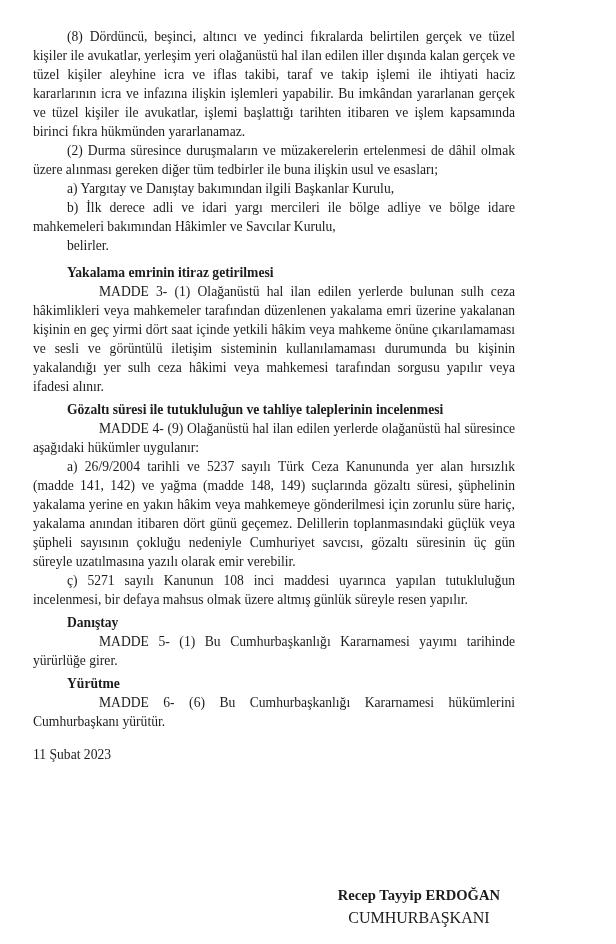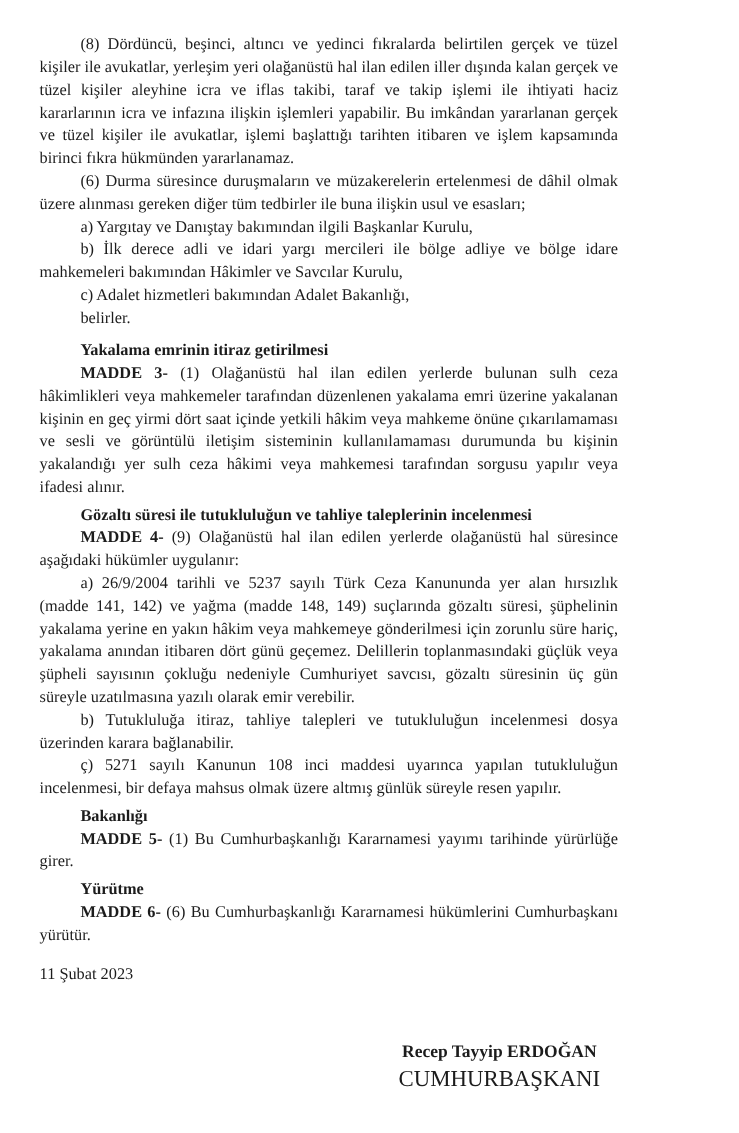--- a/index.html
+++ b/index.html
@@ -28,69 +28,68 @@
     text-indent: 34px;
   }
   .heading {
     font-weight: bold;
     margin-top: 4px;
   }
   .heading-first {
     margin-top: 8px;
   }
   .bold {
-    font-weight: bold;
+    font-weight: normal;
+    margin-left: 32px;
   }
   .date-row {
     margin-top: 14px;
     padding-right: 94px;
     text-indent: 0;
   }
   .signature-block {
     margin-top: auto;
-    margin-bottom: 24px;
+    margin-bottom: 6px;
     margin-right: 15px;
     align-self: flex-end;
     text-align: center;
     text-indent: 0;
   }
   .signature-name {
     font-weight: bold;
     font-size: 14.6px;
     line-height: 22px;
   }
   .signature-title {
-    font-size: 19px;
+    font-size: 16px;
     line-height: 24px;
   }
 </style>
 </head>
 <body>
 
 <div class="page">
 
   <p>(8) Dördüncü, beşinci, altıncı ve yedinci fıkralarda belirtilen gerçek ve tüzel kişiler ile avukatlar, yerleşim yeri olağanüstü hal ilan edilen iller dışında kalan gerçek ve tüzel kişiler aleyhine icra ve iflas takibi, taraf ve takip işlemi ile ihtiyati haciz kararlarının icra ve infazına ilişkin işlemleri yapabilir. Bu imkândan yararlanan gerçek ve tüzel kişiler ile avukatlar, işlemi başlattığı tarihten itibaren ve işlem kapsamında birinci fıkra hükmünden yararlanamaz.</p>
 
-  <p>(6) Durma süresince duruşmaların ve müzakerelerin ertelenmesi de dâhil olmak üzere alınması gereken diğer tüm tedbirler ile buna ilişkin usul ve esasları;</p>
+  <p>(2) Durma süresince duruşmaların ve müzakerelerin ertelenmesi de dâhil olmak üzere alınması gereken diğer tüm tedbirler ile buna ilişkin usul ve esasları;</p>
 
   <p>a) Yargıtay ve Danıştay bakımından ilgili Başkanlar Kurulu,</p>
   <p>b) İlk derece adli ve idari yargı mercileri ile bölge adliye ve bölge idare mahkemeleri bakımından Hâkimler ve Savcılar Kurulu,</p>
-  <p>c) Adalet hizmetleri bakımından Adalet Bakanlığı,</p>
   <p>belirler.</p>
 
   <p class="heading heading-first">Yakalama emrinin itiraz getirilmesi</p>
   <p><span class="bold">MADDE 3-</span><span> (1) Olağanüstü hal ilan edilen yerlerde bulunan sulh ceza hâkimlikleri veya mahkemeler tarafından düzenlenen yakalama emri üzerine yakalanan kişinin en geç yirmi dört saat içinde yetkili hâkim veya mahkeme önüne çıkarılamaması ve sesli ve görüntülü iletişim sisteminin kullanılamaması durumunda bu kişinin yakalandığı yer sulh ceza hâkimi veya mahkemesi tarafından sorgusu yapılır veya ifadesi alınır.</span></p>
 
   <p class="heading">Gözaltı süresi ile tutukluluğun ve tahliye taleplerinin incelenmesi</p>
   <p><span class="bold">MADDE 4-</span><span> (9) Olağanüstü hal ilan edilen yerlerde olağanüstü hal süresince aşağıdaki hükümler uygulanır:</span></p>
   <p>a) 26/9/2004 tarihli ve 5237 sayılı Türk Ceza Kanununda yer alan hırsızlık (madde 141, 142) ve yağma (madde 148, 149) suçlarında gözaltı süresi, şüphelinin yakalama yerine en yakın hâkim veya mahkemeye gönderilmesi için zorunlu süre hariç, yakalama anından itibaren dört günü geçemez. Delillerin toplanmasındaki güçlük veya şüpheli sayısının çokluğu nedeniyle Cumhuriyet savcısı, gözaltı süresinin üç gün süreyle uzatılmasına yazılı olarak emir verebilir.</p>
-  <p>b) Tutukluluğa itiraz, tahliye talepleri ve tutukluluğun incelenmesi dosya üzerinden karara bağlanabilir.</p>
   <p>ç) 5271 sayılı Kanunun 108 inci maddesi uyarınca yapılan tutukluluğun incelenmesi, bir defaya mahsus olmak üzere altmış günlük süreyle resen yapılır.</p>
 
-  <p class="heading">Bakanlığı</p>
+  <p class="heading">Danıştay</p>
   <p><span class="bold">MADDE 5-</span><span> (1) Bu Cumhurbaşkanlığı Kararnamesi yayımı tarihinde yürürlüğe girer.</span></p>
 
   <p class="heading">Yürütme</p>
   <p><span class="bold">MADDE 6-</span><span> (6) Bu Cumhurbaşkanlığı Kararnamesi hükümlerini Cumhurbaşkanı yürütür.</span></p>
 
   <div class="date-row">11 Şubat 2023</div>
 
   <div class="signature-block">
     <div class="signature-name">Recep Tayyip ERDOĞAN</div>
     <div class="signature-title">CUMHURBAŞKANI</div>

